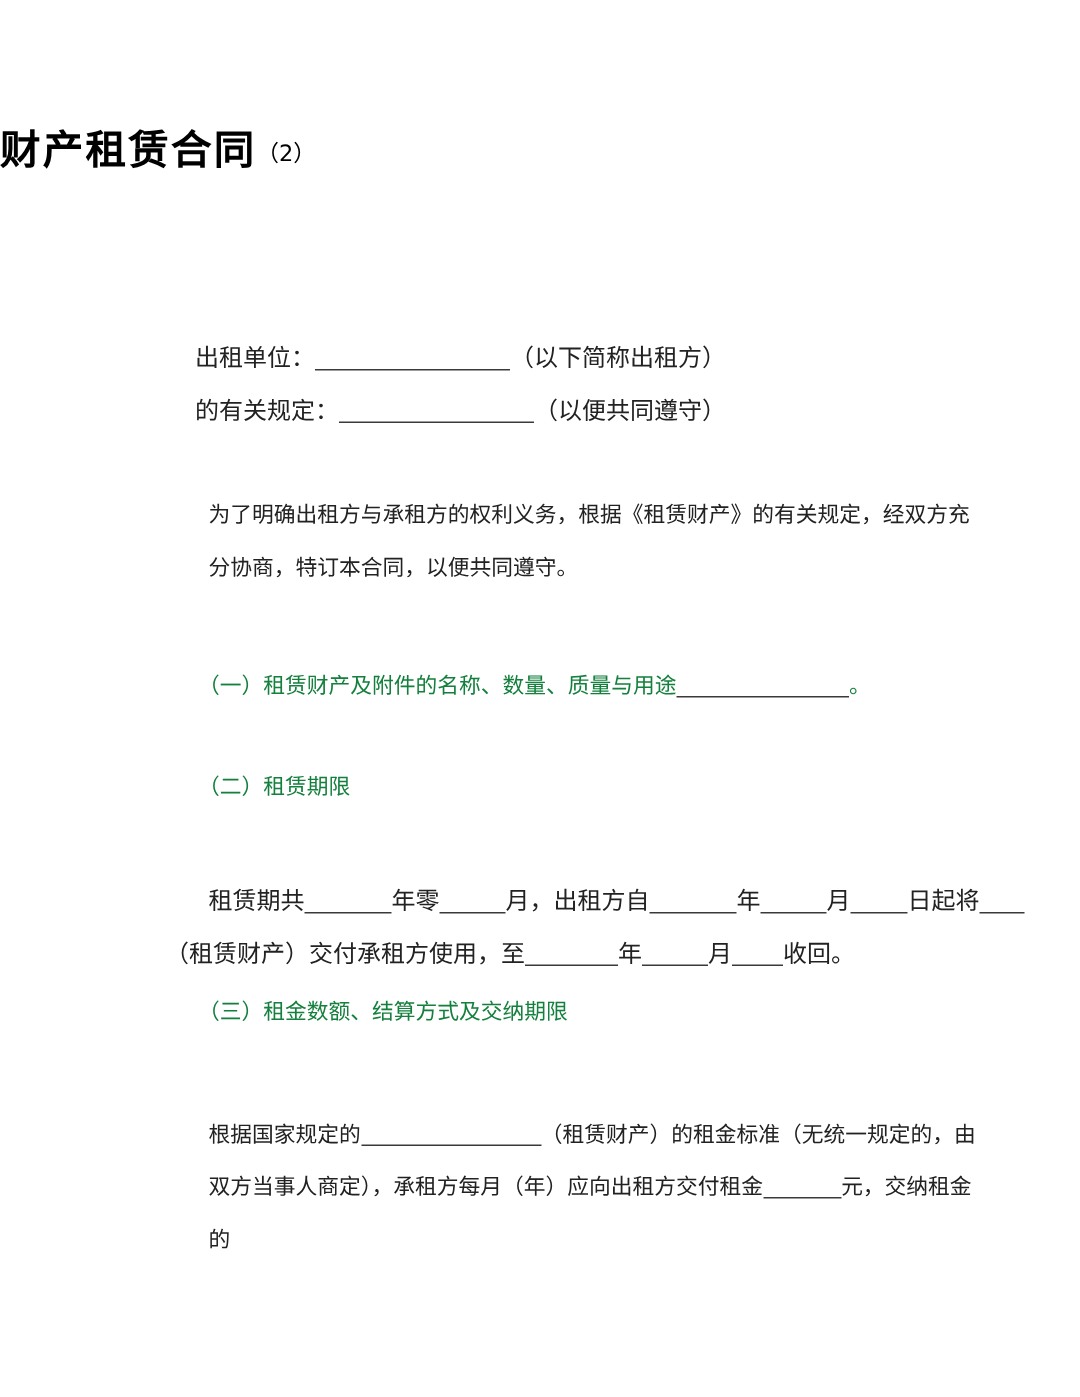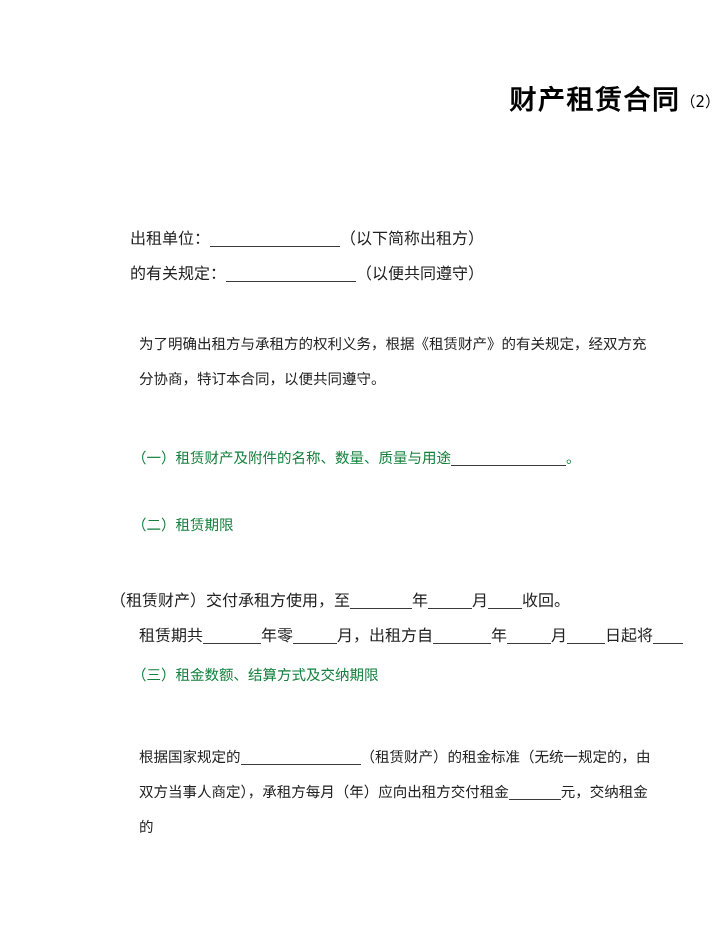--- a/index.html
+++ b/index.html
@@ -26,21 +26,21 @@
     top: 0;
     width: 508px;
   }
 
   
   .doc-title {
     position: absolute;
     left: 0;
     top: 78px;
     width: 720px;
-    text-align: right;
+    text-align: left;
     white-space: nowrap;
   }
   .doc-title .title-main {
     font-size: 27px;
     font-weight: 700;
     letter-spacing: 1.5px;
     color: #000000;
   }
   .doc-title .title-suffix {
     font-size: 15px;
@@ -126,26 +126,26 @@
 
     <div class="heading row-sec1">
       <span>（一）</span><span>租赁财产及附件的名称、数量、质量与用途</span><span class="blank b-w115"></span><span>。</span>
     </div>
 
     <div class="heading row-sec2">
       <span>（二）</span><span>租赁期限</span>
     </div>
 
     <div class="row-term">
+      <div class="line indent-2">
+        <span>租赁期共</span><span class="blank b-w58"></span><span>年零</span><span class="blank b-w44"></span><span>月，出租方自</span><span class="blank b-w58"></span><span>年</span><span class="blank b-w44"></span><span>月</span><span class="blank b-w38"></span><span>日起将</span><span class="blank b-w30"></span>
+      </div>
+
       <div class="line">
         <span>（租赁财产）交付承租方使用，至</span><span class="blank b-w62"></span><span>年</span><span class="blank b-w44"></span><span>月</span><span class="blank b-w34"></span><span>收回。</span>
-      </div>
-
-      <div class="line indent-2">
-        <span>租赁期共</span><span class="blank b-w58"></span><span>年零</span><span class="blank b-w44"></span><span>月，出租方自</span><span class="blank b-w58"></span><span>年</span><span class="blank b-w44"></span><span>月</span><span class="blank b-w38"></span><span>日起将</span><span class="blank b-w30"></span>
       </div>
     </div>
 
     <div class="heading row-sec3">
       <span>（三）</span><span>租金数额、结算方式及交纳期限</span>
     </div>
 
     <div class="para row-rent indent-2">
       <span>根据国家规定的</span><span class="blank b-w120"></span><span>（租赁财产）的租金标准（无统一规定的，由双方当事人商定），承租方每月（年）应向出租方交付租金</span><span class="blank b-w52"></span><span>元，交纳租金的</span>
     </div>

